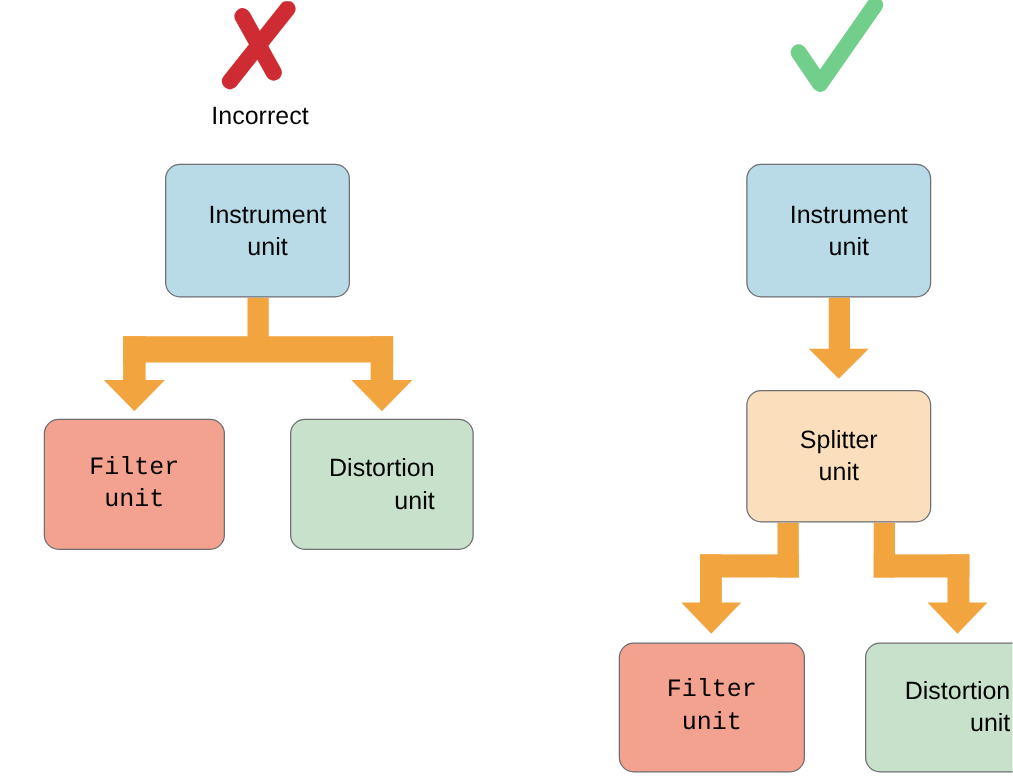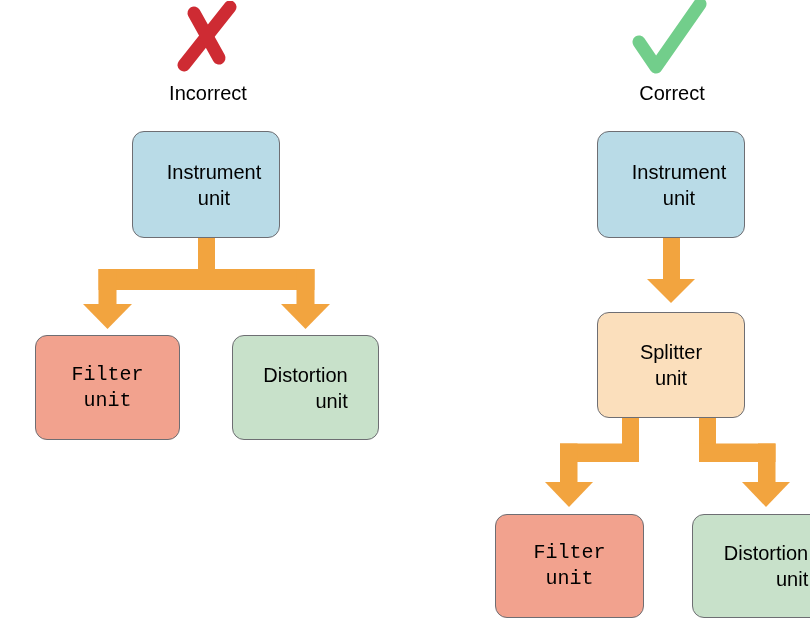--- a/index.html
+++ b/index.html
@@ -108,21 +108,20 @@
     <div class="box distortion" style="left:200px; top:335px; width:147px; height:105px;">Distortion
 unit</div>
   </section>
 
   <section class="panel">
 
     <svg class="mark" style="left:598px; top:0px;" width="78" height="76" viewBox="0 0 78 76">
       <path class="checkstroke" d="M9 42 L26 67 L70 4"></path>
     </svg>
 
-    <div class="verdict" style="left:570px; top:82px;">Correct</div>
 
     <svg class="arrow" style="left:615px; top:238px;" width="48" height="66" viewBox="0 0 48 66">
       <rect class="shape" x="16" y="0" width="17" height="45"></rect>
       <polygon class="shape" points="0,41 48,41 24,65"></polygon>
     </svg>
 
     <svg class="arrow" style="left:513px; top:418px;" width="95" height="90" viewBox="0 0 95 90">
       <rect class="shape" x="77" y="0" width="17" height="44"></rect>
       <rect class="shape" x="15" y="25.5" width="79" height="18.5"></rect>
       <rect class="shape" x="15" y="25.5" width="17.5" height="43.5"></rect>

